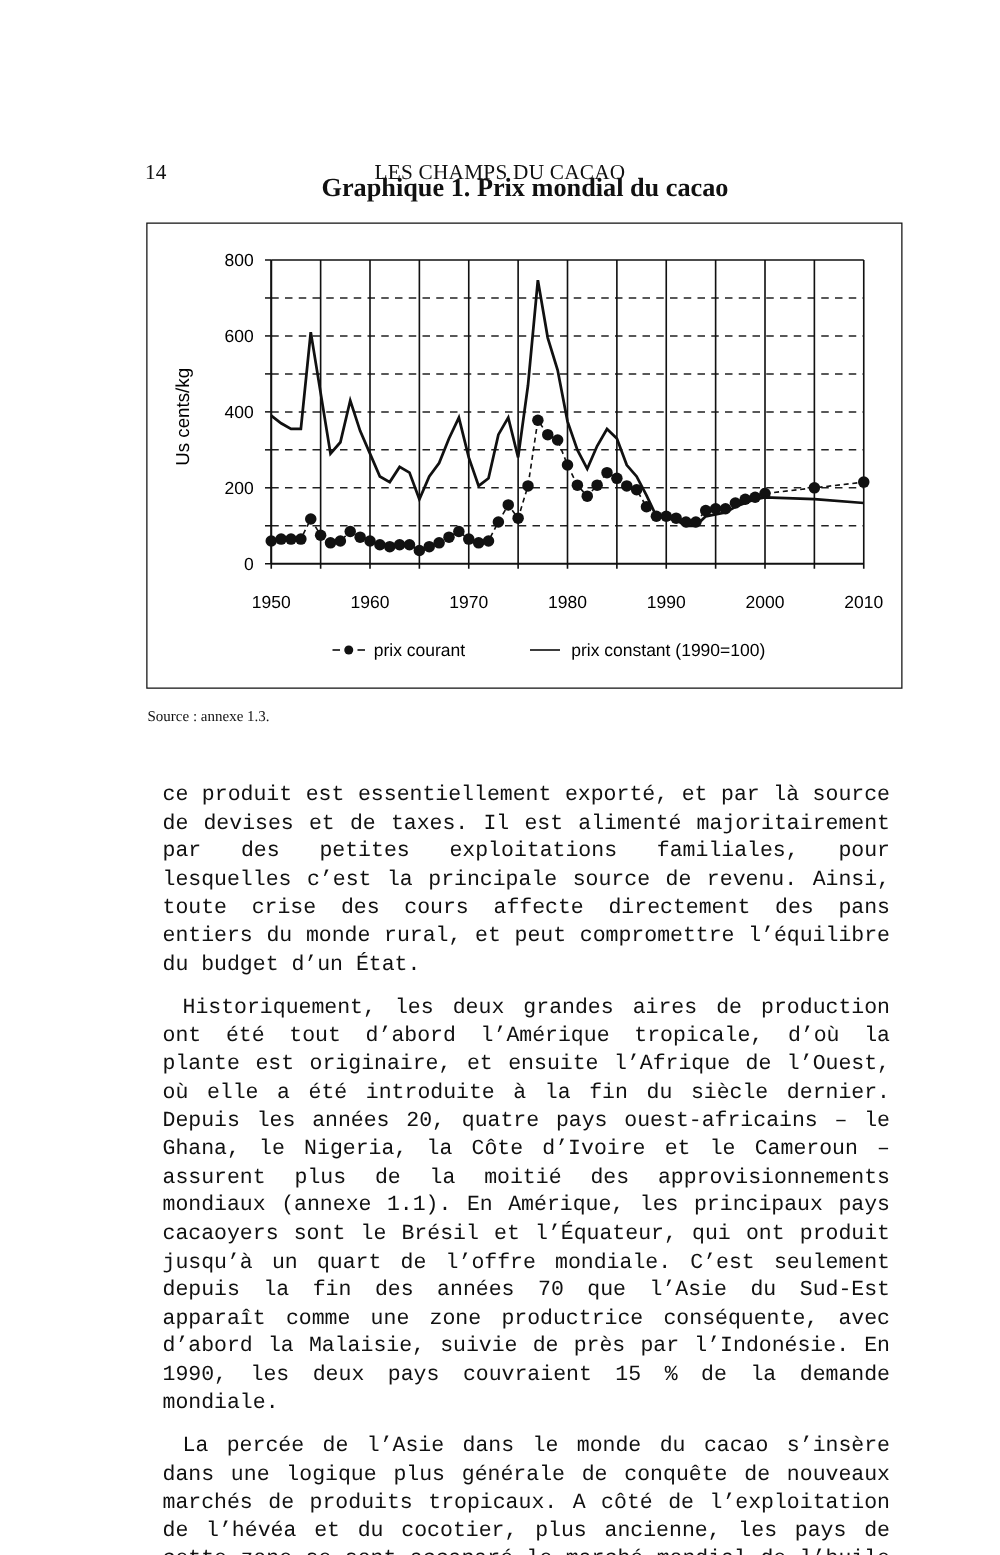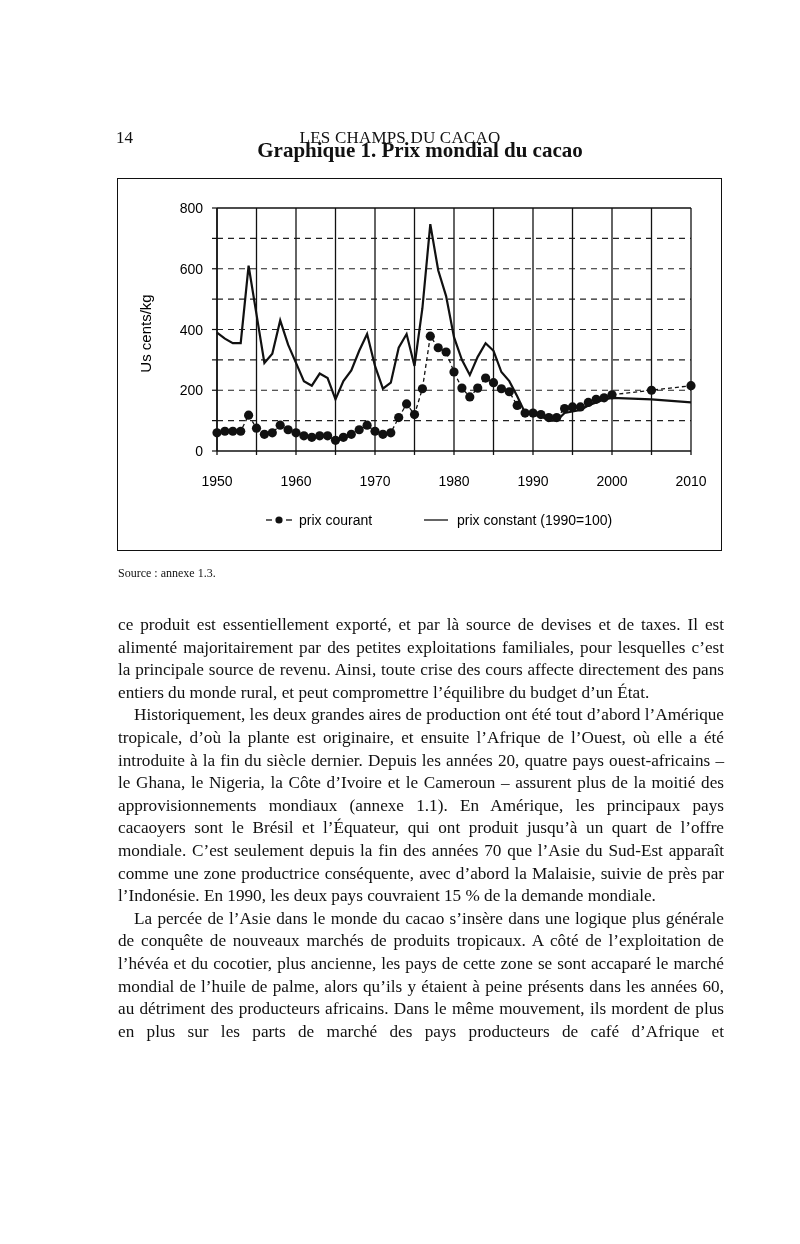--- a/index.html
+++ b/index.html
@@ -11,21 +11,21 @@
   .running-title { position: absolute; left: 0; width: 800px; top: 0; text-align: center; letter-spacing: 0.2px; }
 
   .figure-title { position: absolute; top: 138px; left: 0; width: 840px; text-align: center; font-weight: bold; font-size: 21px; }
 
   .figure-frame { position: absolute; left: 117px; top: 178px; width: 605px; height: 373px; border: 1.5px solid #111; box-sizing: border-box; }
   #chart-svg { position: absolute; left: 0; top: 0; }
 
   .source-note { position: absolute; left: 118px; top: 566px; font-size: 12px; }
 
   .body-text { position: absolute; left: 118px; top: 614px; width: 606px; font-size: 17.2px; line-height: 22.6px; text-align: justify; }
-  .body-text p { margin: 0; text-indent: 0; }
+  .body-text p { margin: 12px; text-indent: 0; font-family: Liberation Mono, monospace; }
   .body-text p.indent { text-indent: 16px; }
   .body-text p::after { content: ""; display: inline-block; width: 100%; height: 0; }
   .body-text p.last-line-left::after { display: none; }
 </style>
 </head>
 <body>
 
 <div class="running-header serif">
   <span class="page-number">14</span>
   <span class="running-title">LES CHAMPS DU CACAO</span>

